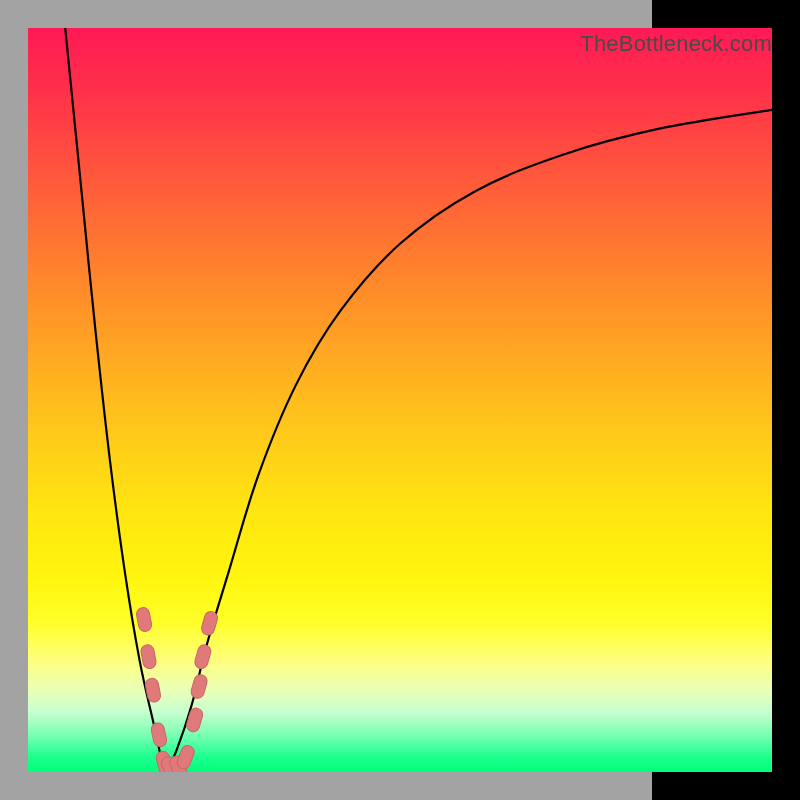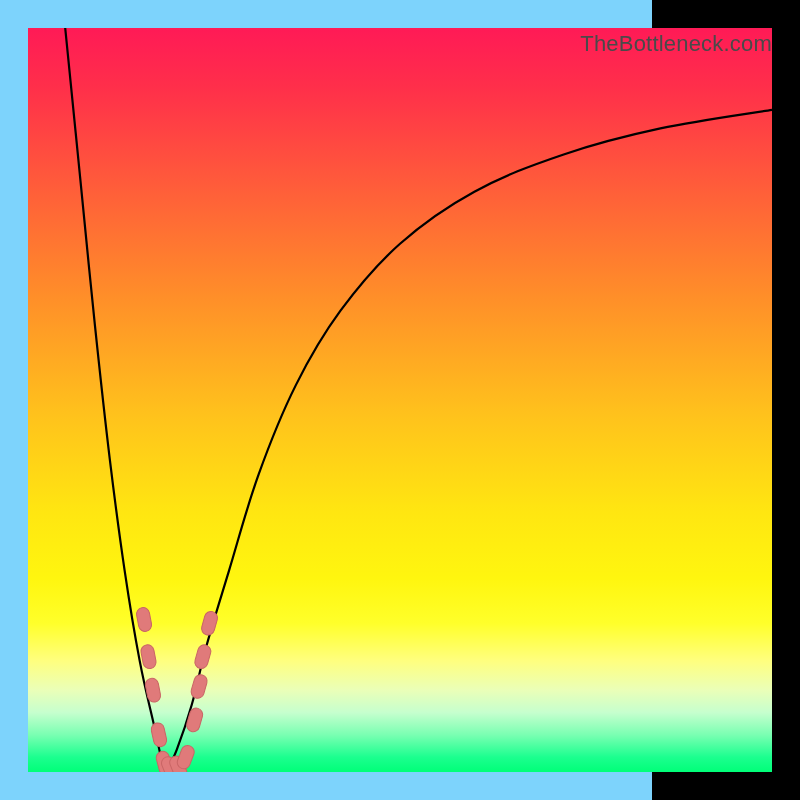--- a/index.html
+++ b/index.html
@@ -8,21 +8,21 @@
     width: 800px;
     height: 800px;
     overflow: hidden;
     background: #000;
     font-family: Arial, Helvetica, sans-serif;
   }
   .frame {
     position: relative;
     width: 652px;
     height: 800px;
-    background: #7dd3fc;
+    background: #a3a3a3;
   }
   .plot-area {
     position: absolute;
     left: 28px;
     top: 28px;
     width: 744px;
     height: 744px;
     overflow: hidden;
   }
   .gradient-bg {

